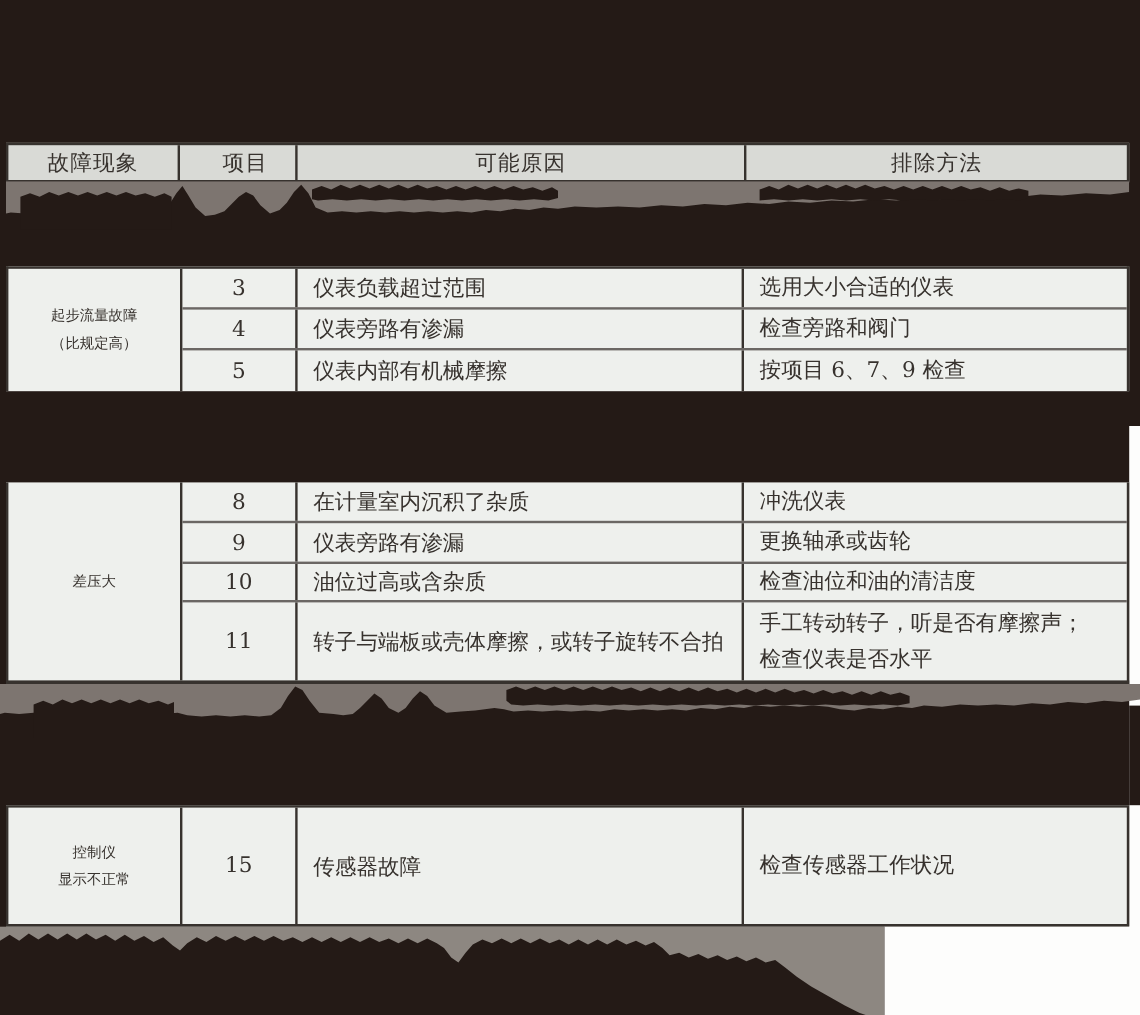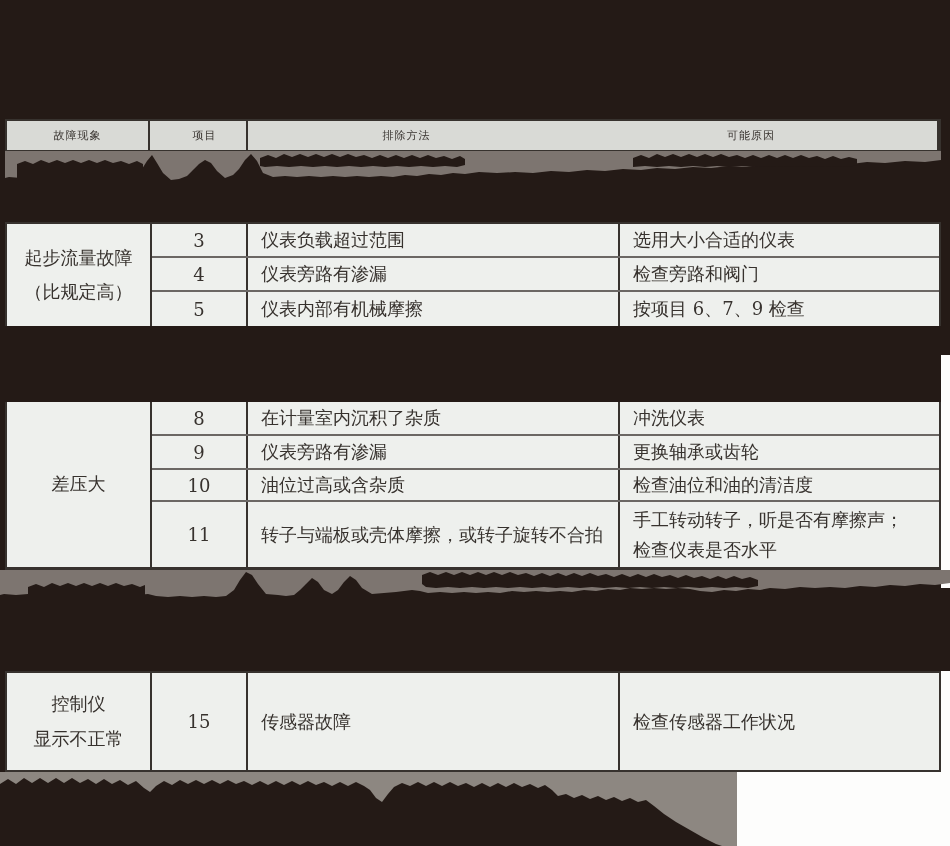--- a/index.html
+++ b/index.html
@@ -8,32 +8,32 @@
 
   
   .white-strip{position:absolute;left:941px;top:355px;width:9px;height:491px;background:#fdfdfc;z-index:1;}
   .white-rect{position:absolute;left:737px;top:772px;width:213px;height:74px;background:#fdfdfc;z-index:1;}
   .dark-patch{position:absolute;left:941px;top:588px;width:9px;height:83px;background:#241a16;z-index:6;}
 
   
   .thead{position:absolute;left:5px;top:119px;width:936px;height:33px;background:#d9dad6;
          border:2px solid #37322e;box-sizing:border-box;display:flex;z-index:3;color:#37322e;}
   .hcell{border-right:2px solid #37322e;display:flex;align-items:center;justify-content:center;
-         font-size:11px;box-sizing:border-box;letter-spacing:1px;}
+         font-size:18px;box-sizing:border-box;letter-spacing:1px;}
   .hc1{width:143px;}.hc2{width:98px;padding-left:13px;}.hc3{width:374px;}.hc4{flex:1;border-right:none;}
 
   
   .section{position:absolute;left:5px;width:936px;background:#eef0ed;border:2px solid #37322e;
            box-sizing:border-box;display:flex;z-index:3;color:#37322e;}
   #section-1{top:222px;height:104px;border-bottom:none;}
   #section-2{top:402px;height:168px;border-top:none;border-bottom-width:3px;}
   #section-3{top:671px;height:101px;justify-content:flex-end;}
   .fault-cell{width:145px;border-right:2px solid #37322e;box-sizing:border-box;display:flex;
               align-items:center;justify-content:center;text-align:center;white-space:pre-line;
-              font-size:18px;line-height:1.9;}
+              font-size:12px;line-height:1.9;}
   .rows{flex:1;display:flex;flex-direction:column;}
   .trow{display:flex;border-bottom:2px solid #6b6764;box-sizing:border-box;}
   .trow:last-child{border-bottom:none;flex:1;}
   .c-item{width:96px;border-right:2px solid #37322e;box-sizing:border-box;display:flex;
           align-items:center;justify-content:center;font-size:18px;}
   .c-cause{width:372px;border-right:2px solid #37322e;box-sizing:border-box;display:flex;
            align-items:center;padding-left:13px;font-size:18px;}
   .c-remedy{flex:1;display:flex;align-items:center;padding-left:13px;font-size:18px;
             white-space:pre-line;line-height:1.65;}
 
@@ -47,22 +47,22 @@
 
 <div class="page">
 
   <div class="white-strip"></div>
   <div class="white-rect"></div>
   <div class="dark-patch"></div>
 
   <div class="thead">
     <div class="hcell hc1">故障现象</div>
     <div class="hcell hc2">项目</div>
+    <div class="hcell hc3">可能原因</div>
     <div class="hcell hc4">排除方法</div>
-    <div class="hcell hc3">可能原因</div>
   </div>
 
   <svg id="torn-1" class="torn" width="936" height="40" viewBox="0 0 936 40">
     <path fill="#7d7570" d="M0,0 H936 V9 L920,11 L900,10 L880,12 L862,11 L846,13 L830,12 L812,14 L796,13 L778,15 L760,14 L742,16 L724,15 L706,17 L688,16 L670,18 L652,17 L636,19 L618,18 L600,20 L582,19 L564,21 L546,20 L528,22 L510,21 L492,22 L474,21 L460,23 L448,22 L436,24 L424,23 L412,25 L400,24 L388,26 L376,25 L364,26 L352,25 L340,26 L328,25 L316,26 L304,25 L292,26 L280,25 L268,26 L258,22 L252,10 L246,3 L240,9 L234,18 L228,24 L220,27 L212,20 L206,12 L200,9 L194,13 L188,19 L182,25 L174,28 L166,29 L158,22 L152,12 L147,4 L142,10 L137,18 L132,24 L124,26 L112,27 L100,26 L88,27 L76,26 L64,27 L52,26 L40,27 L28,26 L16,27 L4,26 L0,27 Z"></path>
     <path fill="#241a16" d="M12,13 L20,10 L28,13 L36,9 L44,12 L52,9 L60,12 L68,9 L76,12 L84,9 L92,12 L100,9 L108,12 L116,10 L124,13 L132,10 L138,13 L138,40 L12,40 Z"></path>
     <path fill="#241a16" d="M255,7 L263,4 L271,7 L279,3 L287,6 L295,3 L303,6 L311,3 L319,6 L327,3 L335,6 L343,3 L351,6 L359,4 L367,7 L375,4 L383,7 L391,4 L399,7 L407,4 L415,7 L423,4 L431,7 L439,5 L447,8 L455,5 L460,8 L460,14 L452,16 L440,15 L428,16 L416,15 L404,16 L392,15 L380,16 L368,15 L356,16 L344,15 L332,16 L320,15 L308,16 L296,15 L284,16 L272,15 L260,16 L255,15 Z"></path>
     <path fill="#241a16" d="M628,7 L636,4 L644,7 L652,3 L660,6 L668,3 L676,6 L684,3 L692,6 L700,3 L708,6 L716,3 L724,6 L732,4 L740,7 L748,4 L756,7 L764,4 L772,7 L780,4 L788,7 L796,4 L804,7 L812,5 L820,8 L828,5 L836,8 L844,6 L852,8 L852,14 L844,16 L832,15 L820,16 L808,15 L796,16 L784,15 L772,16 L760,15 L748,16 L736,15 L724,16 L712,15 L700,16 L688,15 L676,16 L664,15 L652,16 L640,15 L628,16 Z"></path>
   </svg>
 
   <div id="section-1" class="section">

